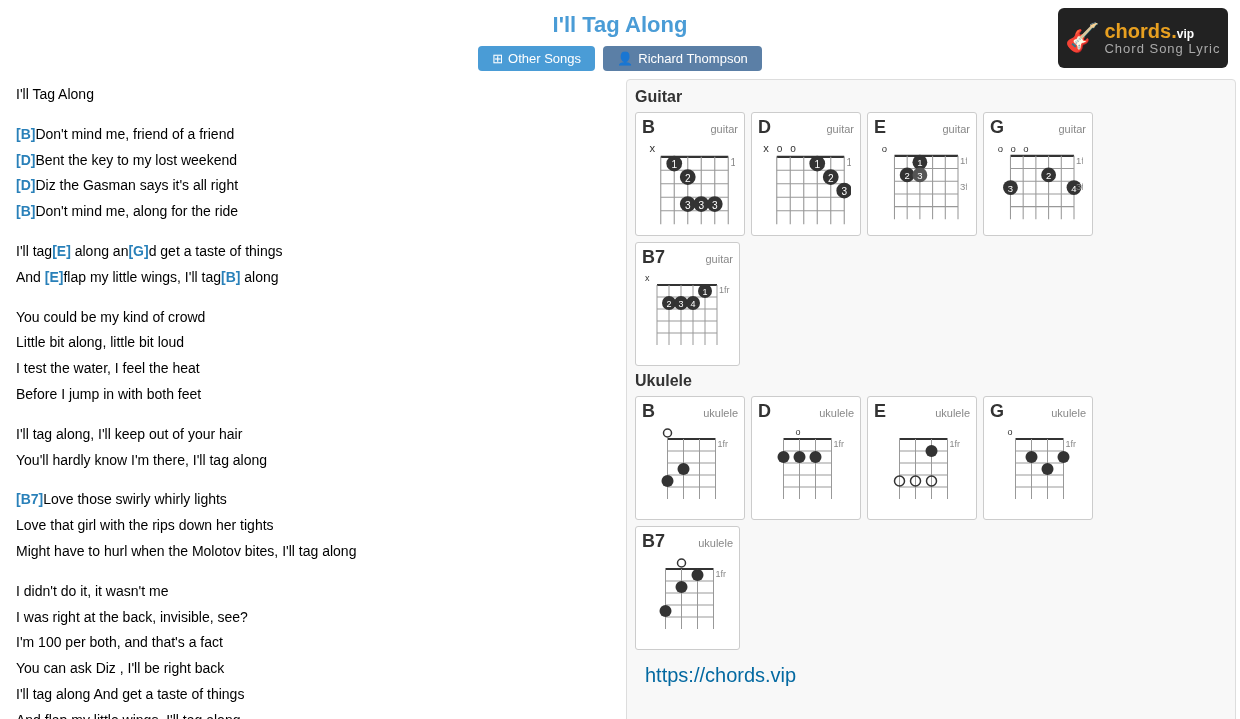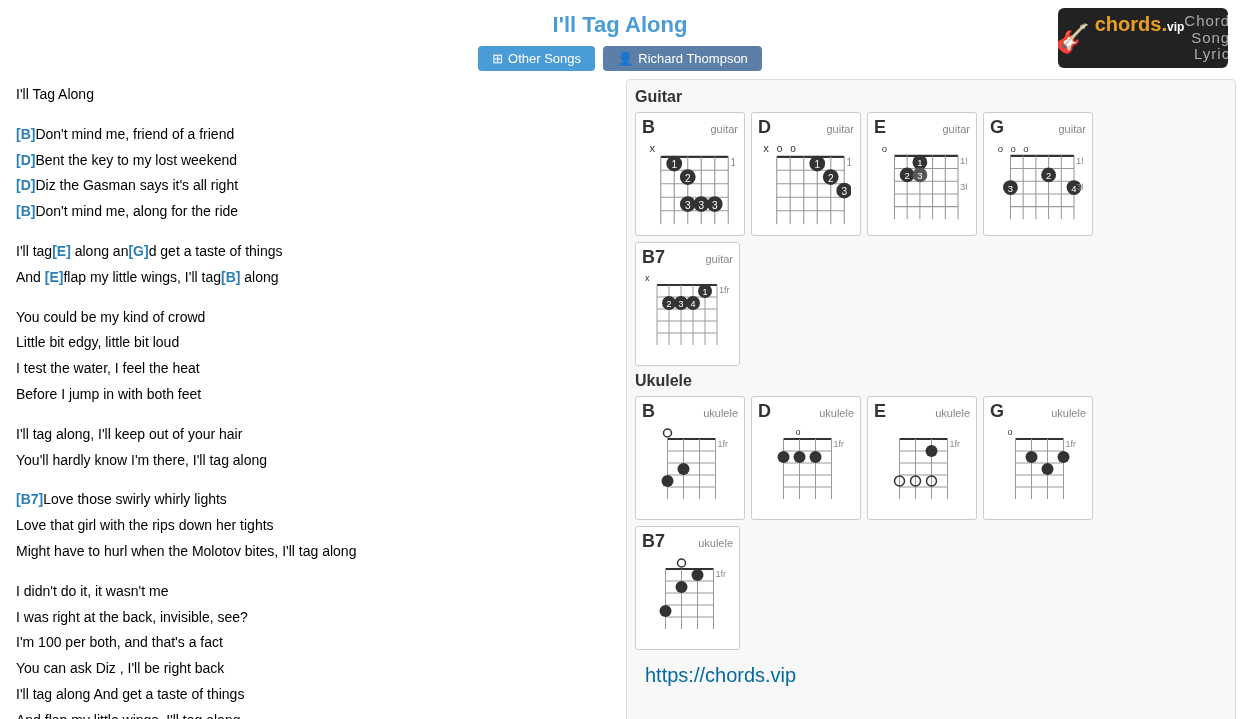--- a/index.html
+++ b/index.html
@@ -72,38 +72,38 @@
       display: flex;
       align-items: center;
       gap: 4px;
     }
     .logo-guitar-icon {
       font-size: 28px;
       color: #e8a020;
     }
     .logo-text-block {
       display: flex;
-      flex-direction: row;
+      flex-direction: column;
       line-height: 1.1;
     }
     .logo-chords {
       font-size: 20px;
       font-weight: bold;
       color: #e8a020;
     }
     .logo-vip {
       font-size: 12px;
       font-weight: bold;
       color: white;
     }
     .logo-subtitle {
-      font-size: 15px;
+      font-size: 13px;
       color: #aaa;
       letter-spacing: 1px;
-      text-align: right;
+      text-align: center;
     }
 
     
     .main-layout {
       display: flex;
       gap: 0;
       padding: 0 8px;
     }
 
     
@@ -237,21 +237,21 @@
     <div class="blank"></div>
     <p><span class="chord-tag">[B]</span>Don't mind me, friend of a friend</p>
     <p><span class="chord-tag">[D]</span>Bent the key to my lost weekend</p>
     <p><span class="chord-tag">[D]</span>Diz the Gasman says it's all right</p>
     <p><span class="chord-tag">[B]</span>Don't mind me, along for the ride</p>
     <div class="blank"></div>
     <p>I'll tag<span class="chord-tag">[E]</span> along an<span class="chord-tag">[G]</span>d get a taste of things</p>
     <p>And <span class="chord-tag">[E]</span>flap my little wings, I'll tag<span class="chord-tag">[B]</span> along</p>
     <div class="blank"></div>
     <p>You could be my kind of crowd</p>
-    <p>Little bit edgy, little bit loud</p>
+    <p>Little bit along, little bit loud</p>
     <p>I test the water, I feel the heat</p>
     <p>Before I jump in with both feet</p>
     <div class="blank"></div>
     <p>I'll tag along, I'll keep out of your hair</p>
     <p>You'll hardly know I'm there, I'll tag along</p>
     <div class="blank"></div>
     <p><span class="chord-tag">[B7]</span>Love those swirly whirly lights</p>
     <p>Love that girl with the rips down her tights</p>
     <p>Might have to hurl when the Molotov bites, I'll tag along</p>
     <div class="blank"></div>

